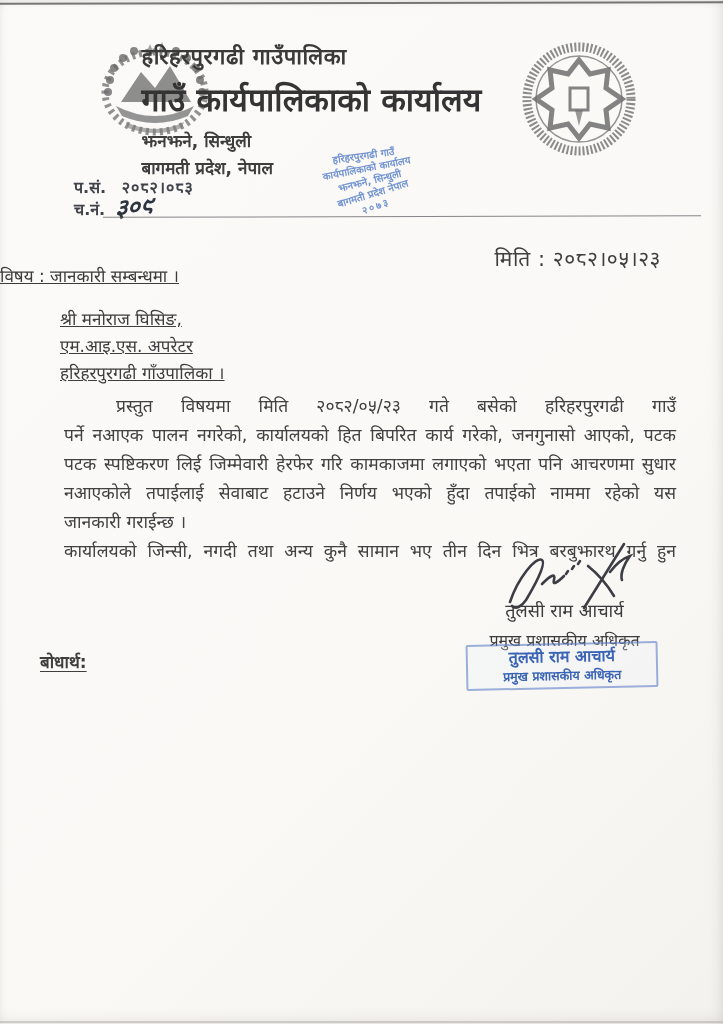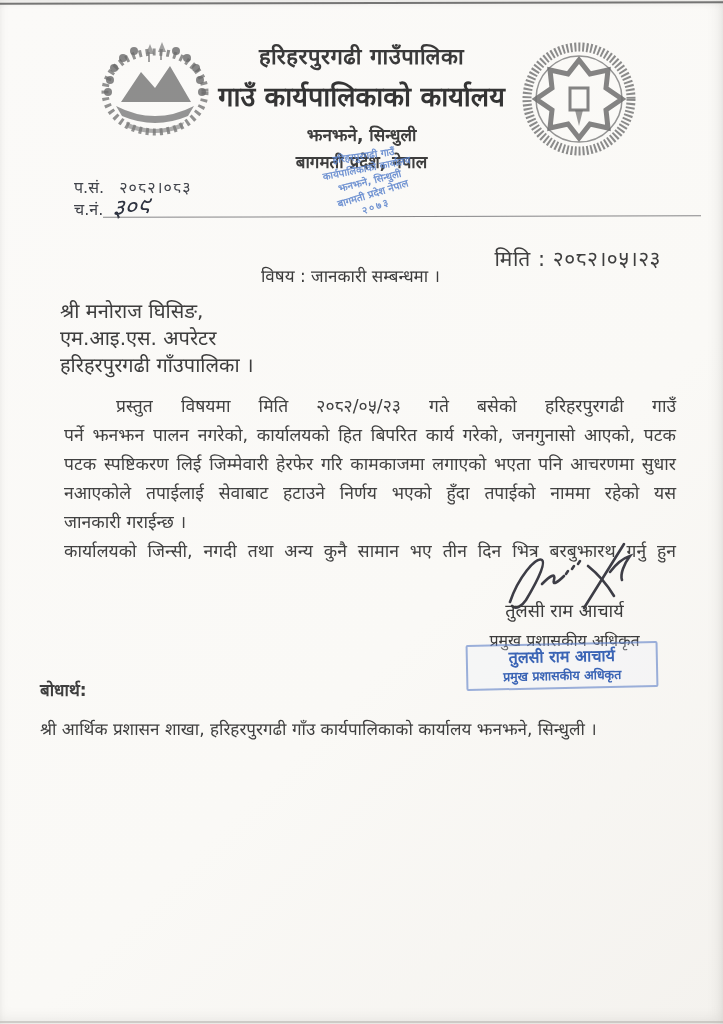--- a/index.html
+++ b/index.html
@@ -11,54 +11,54 @@
   }
   .paper{
     position:absolute;inset:0;
     background:linear-gradient(135deg,#fbfaf8 0%,#faf9f6 60%,#f4f2ee 100%);
     box-shadow:inset -8px 0 12px rgba(0,0,0,.035), inset 0 -8px 12px rgba(0,0,0,.045), inset 0 4px 6px rgba(0,0,0,.05);
   }
   .top-edge{position:absolute;top:2px;left:0;width:100%;height:2px;background:#4c4c4c;opacity:.75;transform:rotate(-.12deg);}
   .bottom-edge{position:absolute;bottom:1px;left:0;width:100%;height:2px;background:#b9b6b0;opacity:.6;}
 
   
-  .hdr{position:absolute;top:40px;left:50%;transform:translateX(-50%);width:440px;text-align:center;}
+  .hdr{position:absolute;top:40px;left:50%;transform:translateX(-50%);width:440px;text-align:left;}
   .hdr .l1{font-size:22px;font-weight:600;letter-spacing:.5px;color:#3a3a3a;}
-  .hdr .l2{font-size:27px;font-weight:700;margin-top:7px;color:#343434;}
+  .hdr .l2{font-size:32px;font-weight:700;margin-top:7px;color:#343434;}
   .hdr .l3{font-size:17px;font-weight:600;margin-top:9px;color:#3e3e3e;}
   .hdr .l4{font-size:17px;font-weight:600;margin-top:4px;color:#3e3e3e;}
 
   .logo{position:absolute;}
   .logo.left{left:96px;top:40px;width:118px;height:108px;}
   .logo.right{left:522px;top:40px;width:114px;height:118px;}
 
   
   .ref{position:absolute;left:74px;top:176px;font-size:16px;color:#40434a;}
-  .ref .row{height:22px;}
+  .ref .row{height:22px;font-weight:bold;}
   .ref .lbl{display:inline-block;}
   .ref .val{display:inline-block;margin-left:10px;letter-spacing:1px;}
   .ref .hand{font-size:24px;font-style:italic;color:#2e3340;transform:rotate(-5deg) skewX(-6deg);display:inline-block;margin-left:4px;line-height:18px;}
   .rule{position:absolute;left:103px;top:216px;width:598px;height:1px;background:#55555a;opacity:.7;transform:rotate(-.15deg);}
 
   
   .round-stamp{
     position:absolute;left:298px;top:148px;width:150px;height:92px;
     transform:rotate(-14deg);text-align:center;color:#5b83cc;opacity:.85;
     pointer-events:none;
   }
   .round-stamp div{font-size:10px;line-height:13px;font-weight:600;white-space:nowrap;}
   .round-stamp .rs1{transform:rotate(6deg);}
   .round-stamp .rs2{transform:rotate(3deg);}
   .round-stamp .rs4{transform:rotate(-3deg);}
   .round-stamp .rs5{transform:rotate(-5deg);letter-spacing:2px;}
 
   .date-line{position:absolute;right:62px;top:244px;font-size:21px;color:#3f3f3f;letter-spacing:.5px;}
-  .subject-line{position:absolute;left:0;top:264px;width:701px;text-align:center;font-size:17px;color:#3c3c3c;}
-
-  .addr{position:absolute;left:60px;top:298px;font-size:20px;line-height:27px;color:#3d3d3d;}
+  .subject-line{position:absolute;left:0;top:264px;width:701px;font-size:17px;color:#3c3c3c;text-decoration:underline;}
+
+  .addr{position:absolute;left:60px;top:306px;font-size:17px;line-height:27px;color:#3d3d3d;text-decoration:underline;}
 
   
   .body-block{position:absolute;left:64px;top:392px;width:612px;font-size:17.5px;color:#414141;}
   .body-line{line-height:29px;text-align:justify;text-align-last:justify;white-space:normal;}
   .body-line.first{text-indent:52px;}
   .body-line.last{text-align-last:left;}
 
   
   .sig-svg{position:absolute;left:492px;top:538px;width:145px;height:78px;}
   .sig-block{position:absolute;left:462px;top:598px;width:205px;text-align:center;color:#3b3b3b;}
@@ -68,21 +68,21 @@
     position:absolute;left:466px;top:643px;width:180px;padding:3px 4px 4px;
     border:2px solid rgba(64,104,190,.5);border-radius:2px;
     text-align:center;color:#3a64b5;transform:rotate(-1.2deg);
     background:rgba(235,241,250,.25);
   }
   .name-stamp .n1{font-size:16px;font-weight:700;line-height:18px;}
   .name-stamp .n2{font-size:12.5px;font-weight:700;line-height:15px;margin-top:2px;}
 
   
   .cc{position:absolute;left:40px;top:650px;width:640px;font-size:17px;color:#3f3f3f;}
-  .cc .head{font-weight:700;text-underline-offset:3px;margin-top:28px;}
+  .cc .head{font-weight:700;text-decoration:underline;text-underline-offset:3px;}
   .cc .item1{margin-top:14px;line-height:28px;width:630px;}
   .cc .item2{margin-top:3px;line-height:29px;width:614px;text-align:justify;}
 </style>
 </head>
 <body>
 
 <div class="paper">
   <div class="top-edge"></div>
   <div class="bottom-edge"></div>
 
@@ -158,21 +158,21 @@
   <div class="subject-line">विषय : जानकारी सम्बन्धमा ।</div>
 
   <div class="addr">
     <div>श्री मनोराज घिसिङ,</div>
     <div>एम.आइ.एस. अपरेटर</div>
     <div>हरिहरपुरगढी गाँउपालिका ।</div>
   </div>
 
   <div class="body-block">
     <div class="body-line first">प्रस्तुत विषयमा मिति २०८२/०५/२३ गते बसेको हरिहरपुरगढी गाउँ</div>
-    <div class="body-line">पर्ने झनझन पालन नगरेको, कार्यालयको हित बिपरित कार्य गरेको, जनगुनासो आएको, पटक</div>
+    <div class="body-line">पर्ने नआएक पालन नगरेको, कार्यालयको हित बिपरित कार्य गरेको, जनगुनासो आएको, पटक</div>
     <div class="body-line">पटक स्पष्टिकरण लिई जिम्मेवारी हेरफेर गरि कामकाजमा लगाएको भएता पनि आचरणमा सुधार</div>
     <div class="body-line">नआएकोले तपाईलाई सेवाबाट हटाउने निर्णय भएको हुँदा तपाईको नाममा रहेको यस</div>
     <div class="body-line last">जानकारी गराईन्छ ।</div>
     <div class="body-line">कार्यालयको जिन्सी, नगदी तथा अन्य कुनै सामान भए तीन दिन  भित्र बरबुझारथ गर्नु हुन</div>
   </div>
 
   <svg class="sig-svg" viewBox="0 0 145 78">
     <g fill="none" stroke="#2e2e38" stroke-width="2.6" stroke-linecap="round" opacity=".92">
       <path d="M18 64 C 26 40, 44 18, 50 22 C 55 26, 40 52, 34 62 C 30 68, 24 72, 20 68"></path>
       <path d="M50 46 C 58 38, 64 34, 62 42 C 60 48, 66 44, 72 38"></path>
@@ -188,15 +188,14 @@
     <div class="ds">प्रमुख प्रशासकीय अधिकृत</div>
   </div>
 
   <div class="name-stamp">
     <div class="n1">तुलसी राम आचार्य</div>
     <div class="n2">प्रमुख प्रशासकीय अधिकृत</div>
   </div>
 
   <div class="cc">
     <div class="head">बोधार्थ:</div>
-    <div class="item1">श्री आर्थिक प्रशासन शाखा, हरिहरपुरगढी गाँउ कार्यपालिकाको कार्यालय झनझने, सिन्धुली ।</div>
   </div>
 </div>
 
 </body></html>

